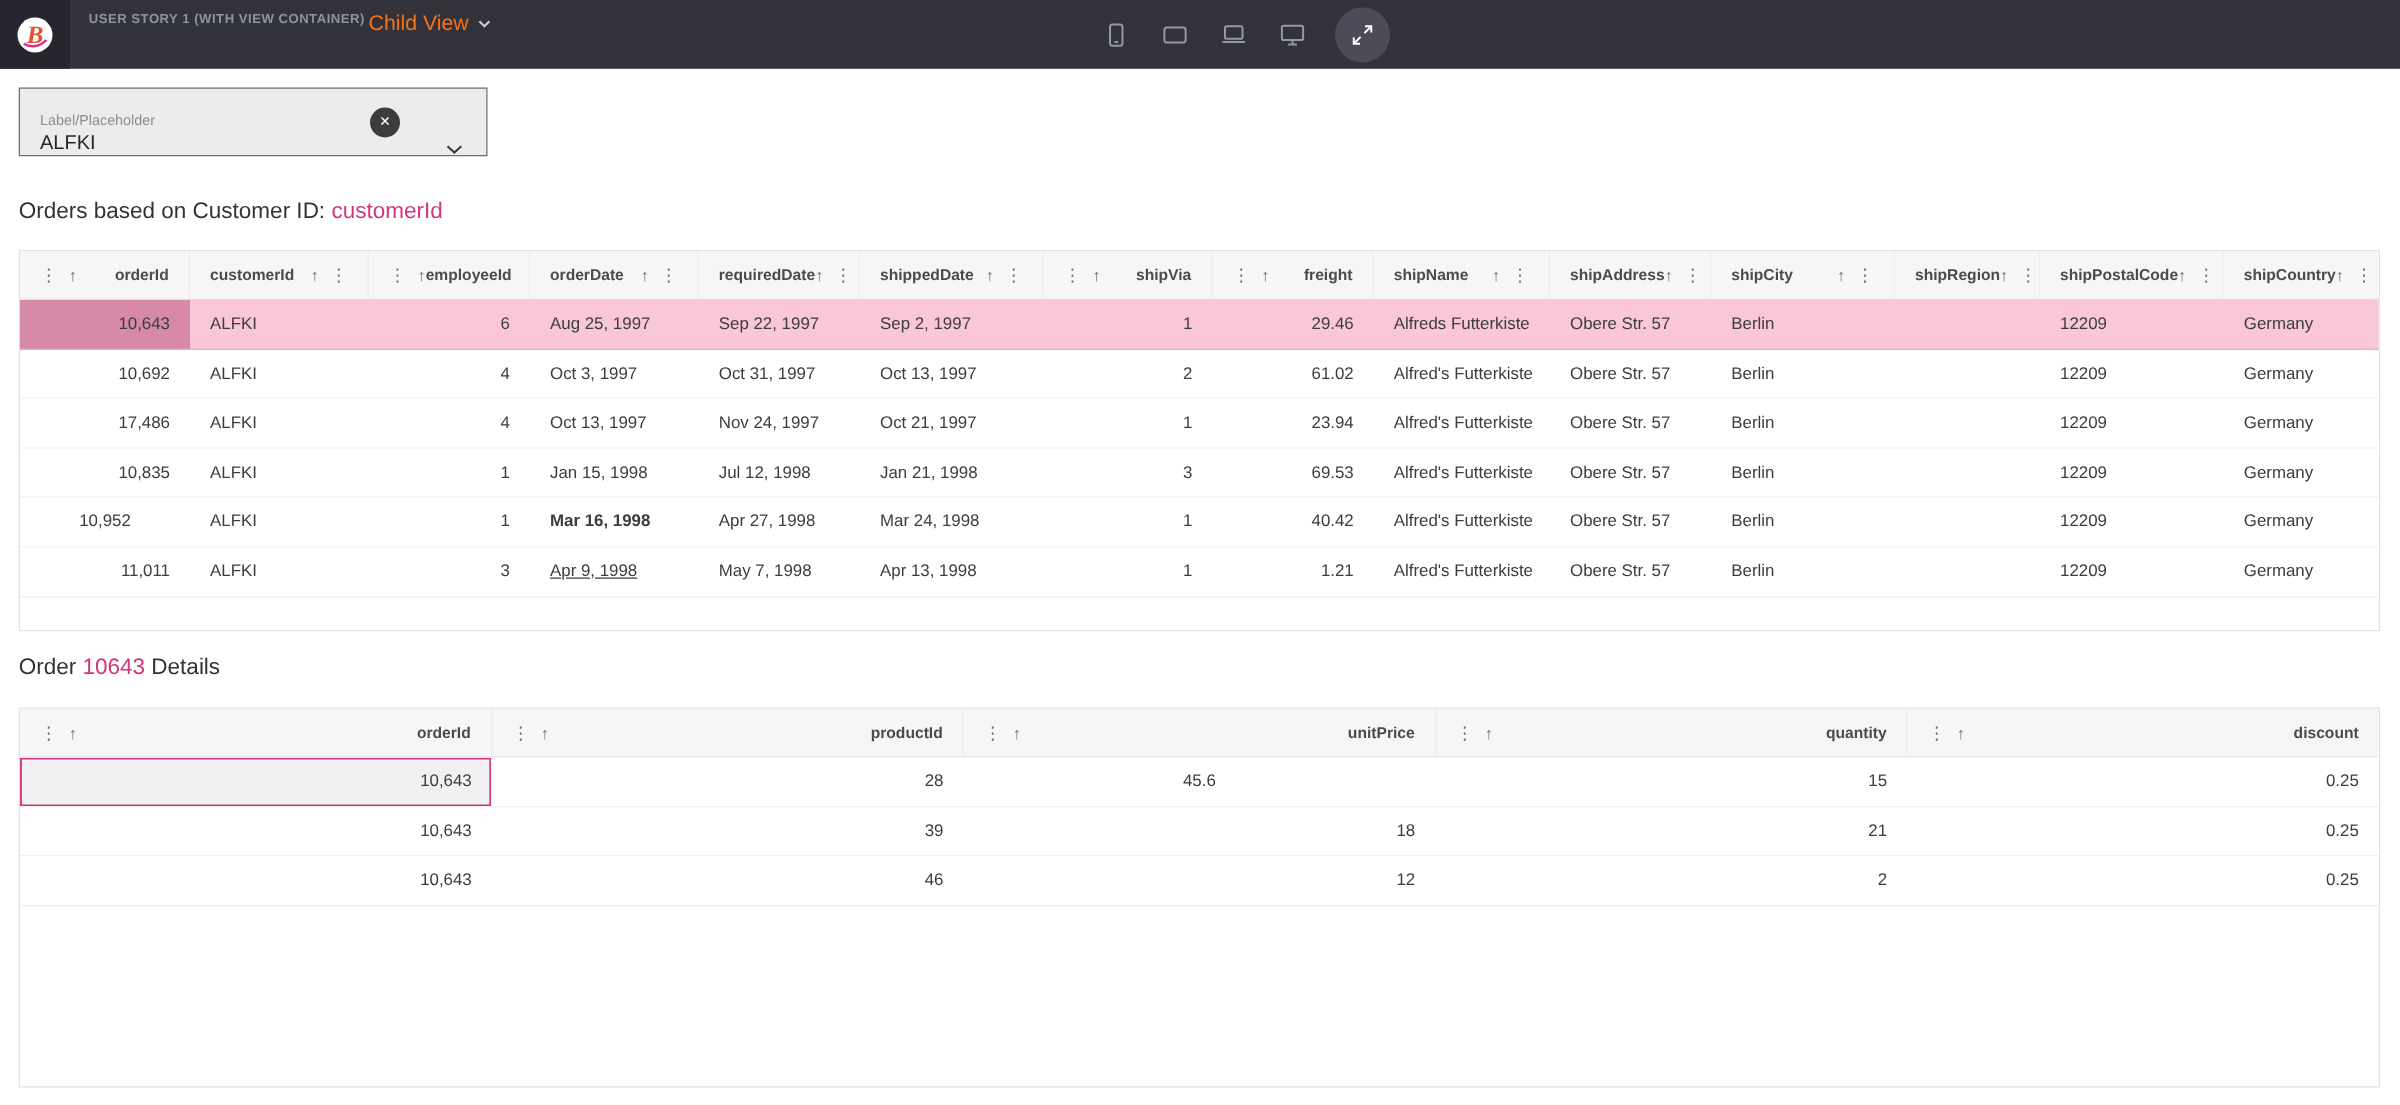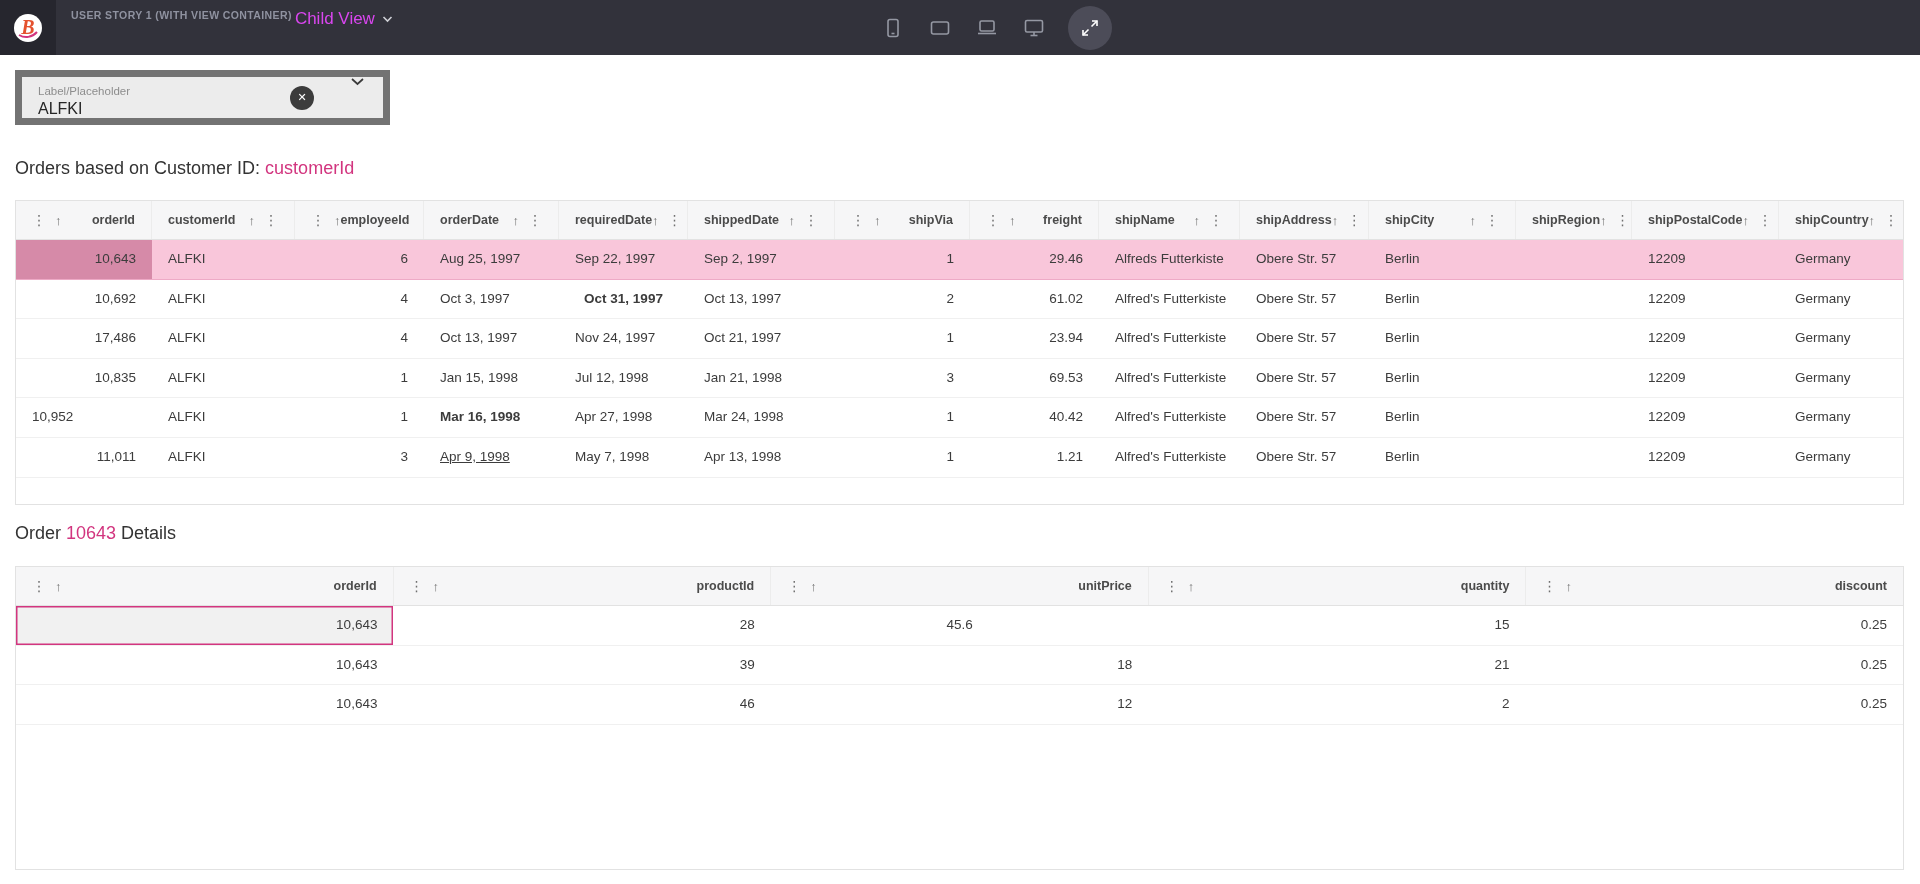--- a/index.html
+++ b/index.html
@@ -12,33 +12,33 @@
   *{margin:0;padding:0;}
   body{
     width:1920px;height:884px;position:relative;overflow:hidden;
     background:#ffffff;font-family:"Liberation Sans",sans-serif;
   }
   
   .topbar{position:absolute;top:0;left:0;width:1920px;height:55px;background:var(--topbar-bg);}
   .logo-box{position:absolute;left:0;top:0;width:56px;height:55px;background:#26262e;display:flex;align-items:center;justify-content:center;cursor:pointer;}
   .title-block{position:absolute;left:71px;top:9px;display:flex;flex-direction:row;gap:3px;}
   .subtitle{font-size:10.5px;color:#8f92a0;letter-spacing:.4px;font-weight:bold;}
-  .title-row{display:flex;align-items:center;gap:7px;color:#d946ef;font-size:17px;cursor:pointer;}
+  .title-row{display:flex;align-items:center;gap:7px;color:#f97316;font-size:17px;cursor:pointer;}
   .device-bar{position:absolute;left:880px;top:0;height:55px;display:flex;align-items:center;gap:21px;}
   .device-btn{width:26px;height:26px;display:flex;align-items:center;justify-content:center;cursor:pointer;background:none;border:none;}
   .fullscreen-btn{width:44px;height:44px;border-radius:50%;background:#4c4c58;display:flex;align-items:center;justify-content:center;cursor:pointer;border:none;}
   .right-bar{position:absolute;right:19px;top:0;height:55px;display:flex;align-items:center;gap:20px;}
   .flag-btn{background:none;border:none;width:26px;height:26px;display:flex;align-items:center;justify-content:center;cursor:pointer;}
   .codeview{display:flex;align-items:center;gap:10px;}
   .codeview-label{font-size:11px;font-weight:bold;color:#eef0f4;letter-spacing:.5px;}
   .toggle{width:36px;height:17px;border:1.5px solid #82828c;border-radius:10px;position:relative;cursor:pointer;background:#3a3a44;}
   .toggle-knob{position:absolute;right:2px;top:2px;width:11px;height:11px;border-radius:50%;background:#cfd0d6;}
   .edit-btn{background:var(--edit-green);color:#ffffff;font-size:12.5px;font-weight:bold;letter-spacing:.8px;border:none;border-radius:4px;height:31px;padding:0 24px;cursor:pointer;font-family:"Liberation Sans",sans-serif;}
   
-  .lookup{position:absolute;left:15px;top:70px;width:375px;height:55px;background:#ececec;border:7px solid #737373;box-sizing:border-box;display:flex;align-items:flex-start;}
+  .lookup{position:absolute;left:15px;top:70px;width:375px;height:55px;background:#ececec;border:1px solid #737373;box-sizing:border-box;display:flex;align-items:flex-end;}
   .lookup-main{flex:1;padding:8px 0 0 16px;cursor:text;overflow:hidden;}
   .lookup-label{font-size:11.5px;color:#8d8d8d;}
   .lookup-value{font-size:16px;color:#262626;margin-top:3px;}
   .clear-btn{align-self:center;width:24px;height:24px;border-radius:50%;background:#3c3c3c;color:#ffffff;font-size:11px;display:flex;align-items:center;justify-content:center;margin-right:16px;cursor:pointer;border:none;flex:0 0 24px;}
   .lookup-divider{width:1px;background:#c6c6c6;}
   .dropdown-btn{width:52px;display:flex;align-items:center;justify-content:center;cursor:pointer;background:none;border:none;}
   
   .section-title{position:absolute;left:15px;font-size:18px;color:#333333;}
   #orders-title{top:158px;}
   #details-title{top:523px;}
@@ -254,21 +254,21 @@
       <div class="td" style="text-align: left; flex: 0 0 147px;">Berlin</div>
       <div class="td" style="text-align: left; flex: 0 0 116px;"></div>
       <div class="td" style="text-align: left; flex: 0 0 147px;">12209</div>
       <div class="td" style="text-align: left; flex: 0 0 126px;">Germany</div>
     </div>
     <div class="tr">
       <div class="td" style="text-align: right; flex: 0 0 136px;">10,692</div>
       <div class="td" style="text-align: left; flex: 0 0 143px;">ALFKI</div>
       <div class="td" style="text-align: right; flex: 0 0 129px;">4</div>
       <div class="td" style="text-align: left; flex: 0 0 135px;">Oct 3, 1997</div>
-      <div class="td" style="text-align: center; flex: 0 0 129px; font-weight: bold;">Oct 31, 1997</div>
+      <div class="td" style="text-align: left; flex: 0 0 129px;">Oct 31, 1997</div>
       <div class="td" style="text-align: left; flex: 0 0 147px;">Oct 13, 1997</div>
       <div class="td" style="text-align: right; flex: 0 0 135px;">2</div>
       <div class="td" style="text-align: right; flex: 0 0 129px;">61.02</div>
       <div class="td" style="text-align: left; flex: 0 0 141px;">Alfred's Futterkiste</div>
       <div class="td" style="text-align: left; flex: 0 0 129px;">Obere Str. 57</div>
       <div class="td" style="text-align: left; flex: 0 0 147px;">Berlin</div>
       <div class="td" style="text-align: left; flex: 0 0 116px;"></div>
       <div class="td" style="text-align: left; flex: 0 0 147px;">12209</div>
       <div class="td" style="text-align: left; flex: 0 0 126px;">Germany</div>
     </div>
@@ -298,21 +298,21 @@
       <div class="td" style="text-align: right; flex: 0 0 135px;">3</div>
       <div class="td" style="text-align: right; flex: 0 0 129px;">69.53</div>
       <div class="td" style="text-align: left; flex: 0 0 141px;">Alfred's Futterkiste</div>
       <div class="td" style="text-align: left; flex: 0 0 129px;">Obere Str. 57</div>
       <div class="td" style="text-align: left; flex: 0 0 147px;">Berlin</div>
       <div class="td" style="text-align: left; flex: 0 0 116px;"></div>
       <div class="td" style="text-align: left; flex: 0 0 147px;">12209</div>
       <div class="td" style="text-align: left; flex: 0 0 126px;">Germany</div>
     </div>
     <div class="tr">
-      <div class="td" style="text-align: left; flex: 0 0 136px;">10,952</div>
+      <div class="td" style="text-align: center; flex: 0 0 136px;">10,952</div>
       <div class="td" style="text-align: left; flex: 0 0 143px;">ALFKI</div>
       <div class="td" style="text-align: right; flex: 0 0 129px;">1</div>
       <div class="td" style="text-align: left; flex: 0 0 135px; font-weight: bold;">Mar 16, 1998</div>
       <div class="td" style="text-align: left; flex: 0 0 129px;">Apr 27, 1998</div>
       <div class="td" style="text-align: left; flex: 0 0 147px;">Mar 24, 1998</div>
       <div class="td" style="text-align: right; flex: 0 0 135px;">1</div>
       <div class="td" style="text-align: right; flex: 0 0 129px;">40.42</div>
       <div class="td" style="text-align: left; flex: 0 0 141px;">Alfred's Futterkiste</div>
       <div class="td" style="text-align: left; flex: 0 0 129px;">Obere Str. 57</div>
       <div class="td" style="text-align: left; flex: 0 0 147px;">Berlin</div>

